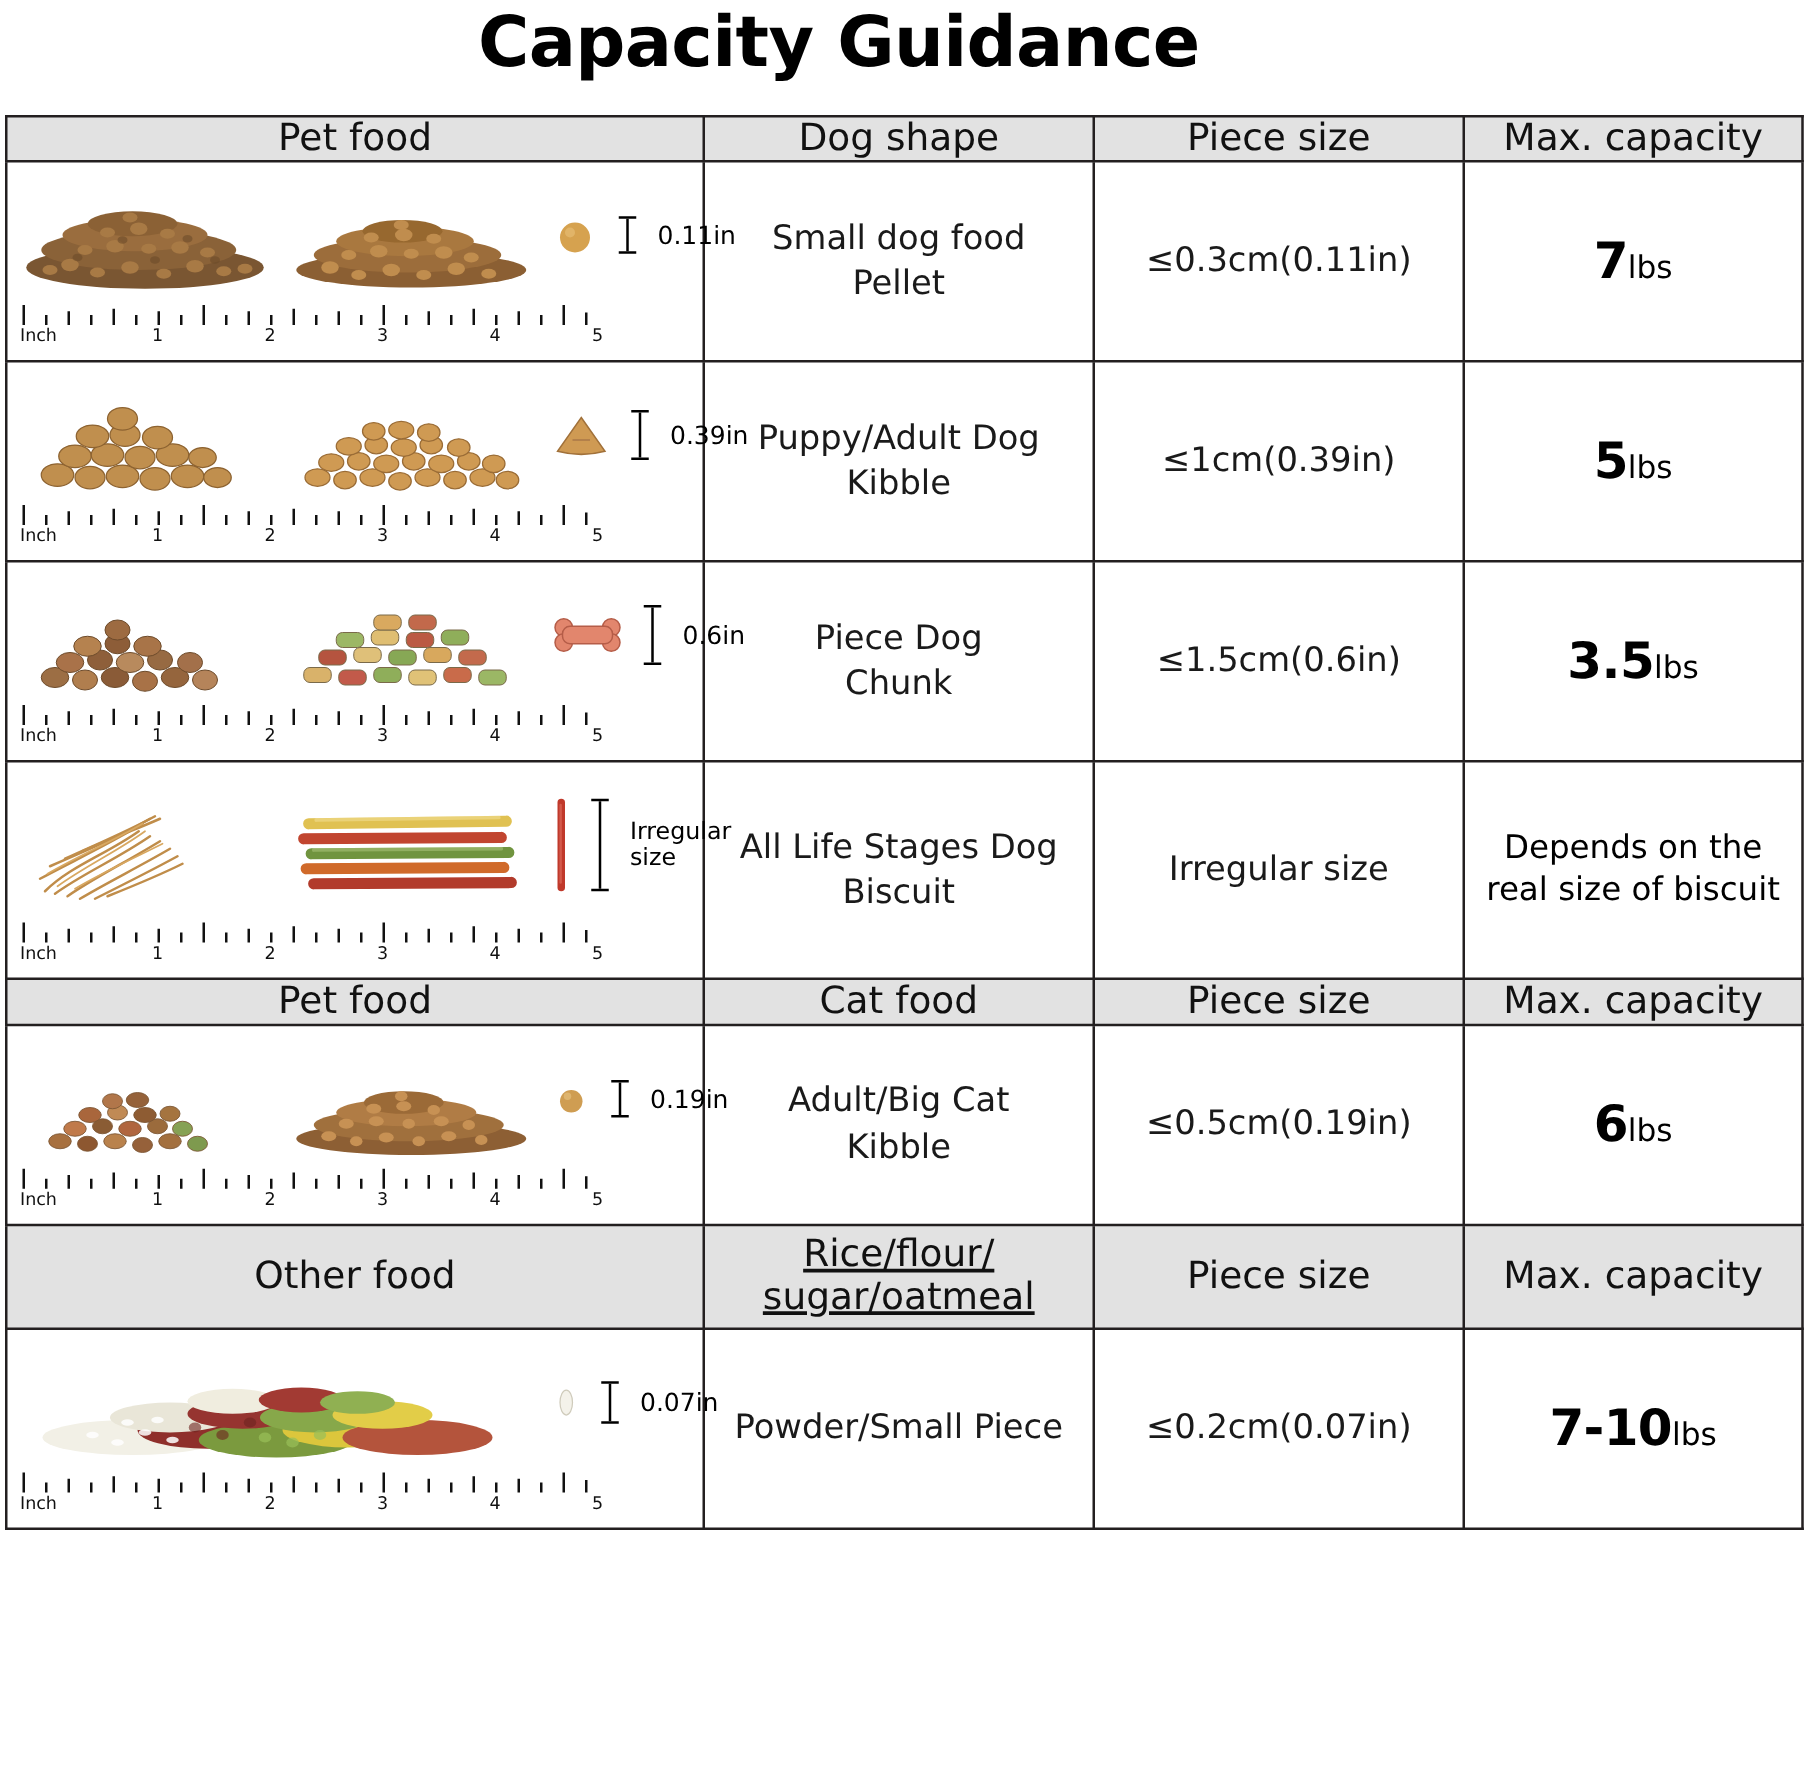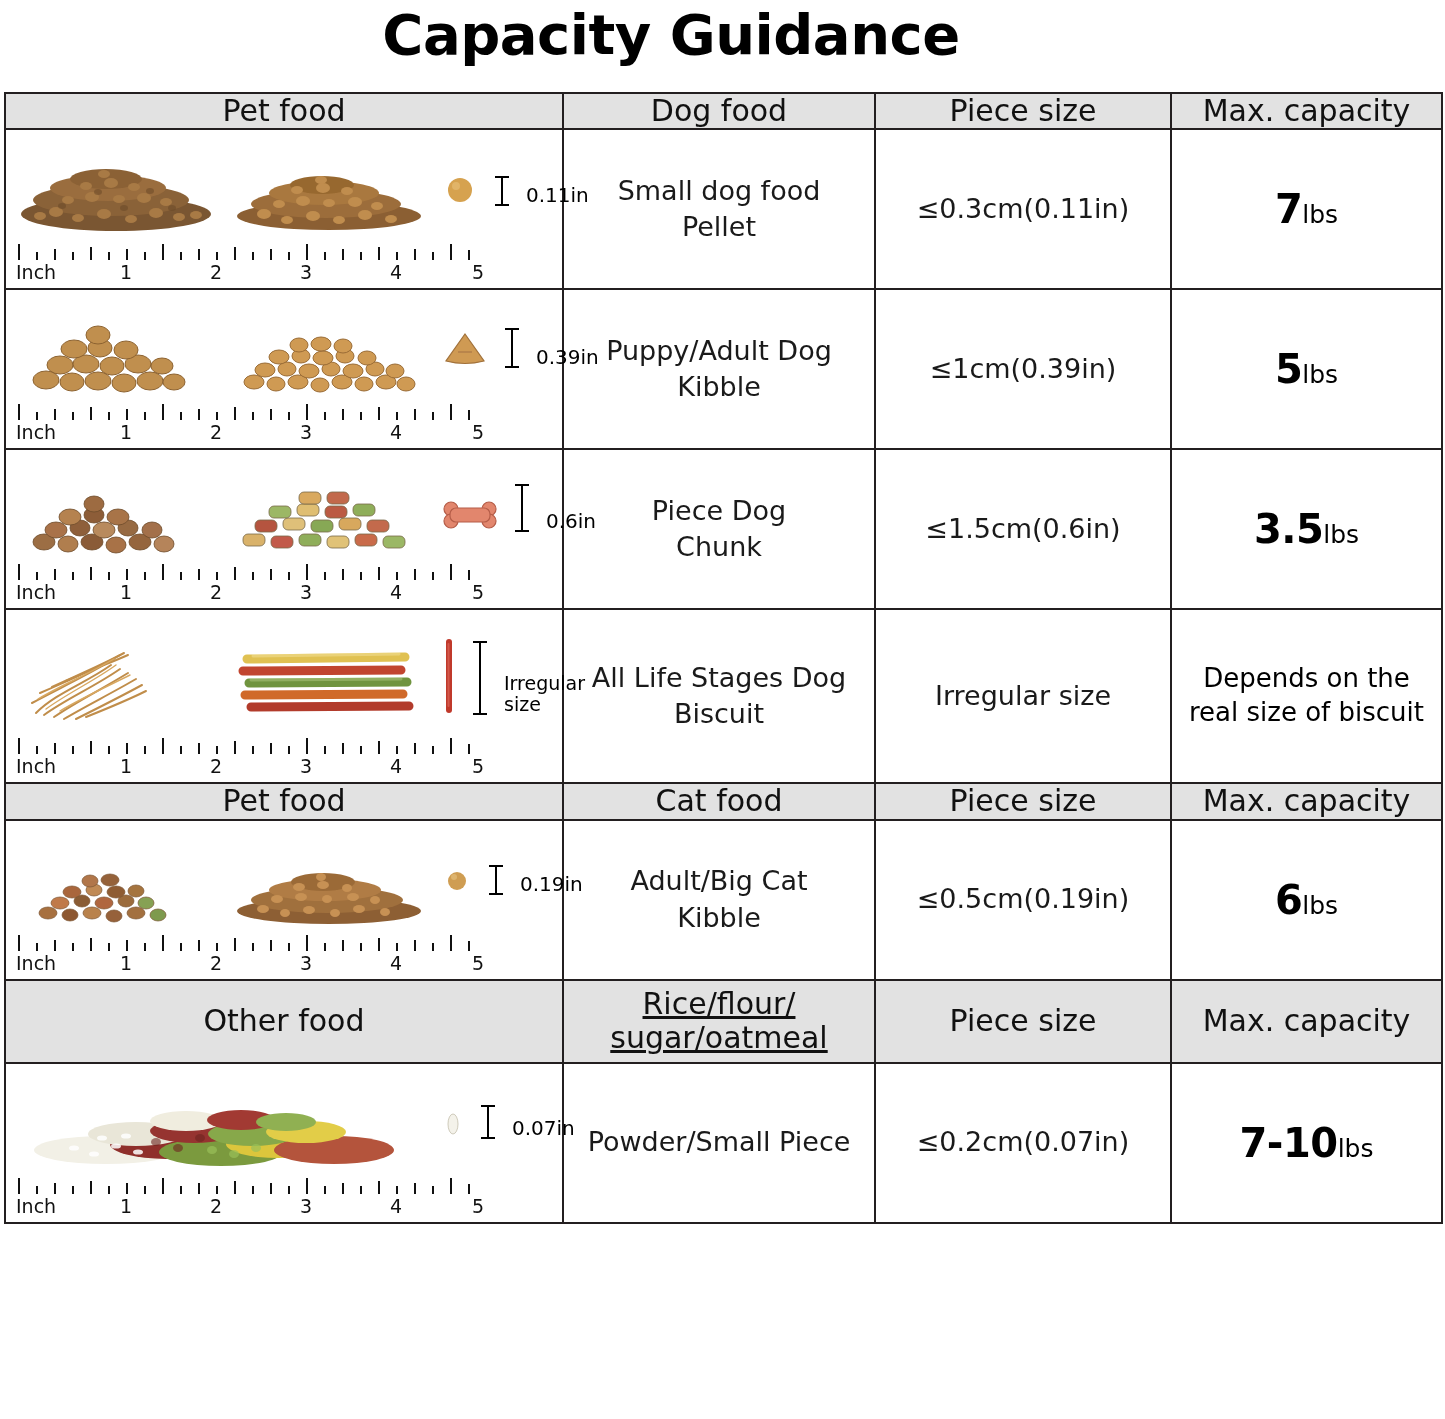--- a/index.html
+++ b/index.html
@@ -112,21 +112,21 @@
   .single {
     position: relative;
     width: 110px;
     height: 92px;
     display: flex;
     align-items: center;
     justify-content: flex-start;
   }
   .dim {
     display: flex;
-    align-items: flex-end;
+    align-items: center;
     gap: 19px;
   }
   .caliper {
     position: relative;
     width: 10px;
     display: flex;
     flex-direction: column;
     justify-content: space-between;
     align-items: center;
   }
@@ -170,21 +170,21 @@
     background: #111;
   }
   .ruler .labels {
     position: relative;
     height: 20px;
     width: 452px;
   }
   .ruler .labels span {
     position: absolute;
     top: 1px;
-    font-size: 19px;
+    font-size: 14px;
     color: #111;
     transform: translateX(-50%);
   }
   .ruler .labels span.inch {
     transform: none;
     left: 0;
   }
 </style>
 </head>
 <body>
@@ -199,21 +199,21 @@
     <colgroup>
       <col class="col-a">
         <col class="col-b">
         <col class="col-c">
         <col class="col-d">
     </colgroup>
     <tbody>
 
       <tr>
         <td class="head-cell">Pet food</td>
-        <td class="head-cell">Dog food</td>
+        <td class="head-cell">Dog shape</td>
         <td class="head-cell">Piece size</td>
         <td class="head-cell">Max. capacity</td>
       </tr>
 
       <tr>
         <td>
           <div class="sample">
             <div class="sample-row">
               <div class="pile">
                 <svg width="200" height="92" viewBox="0 0 200 92" aria-hidden="true">

